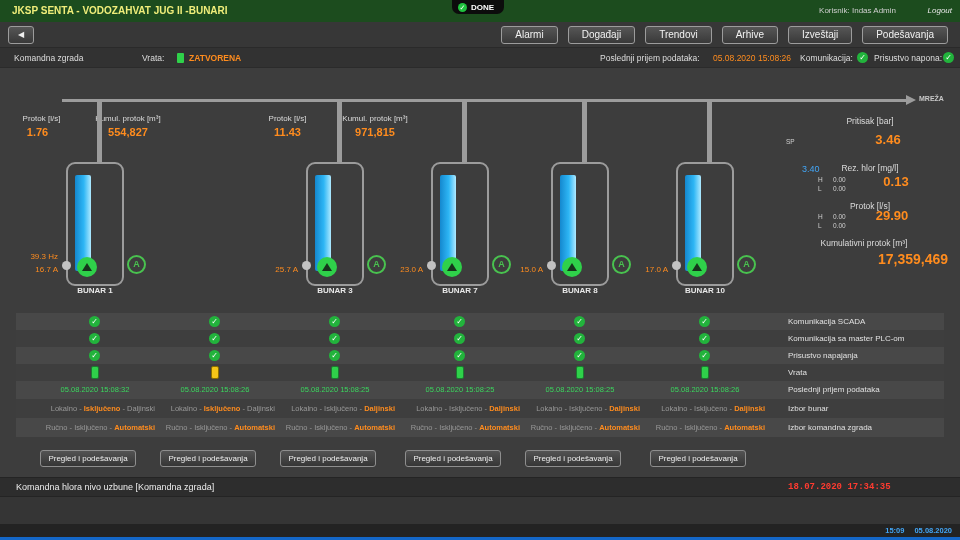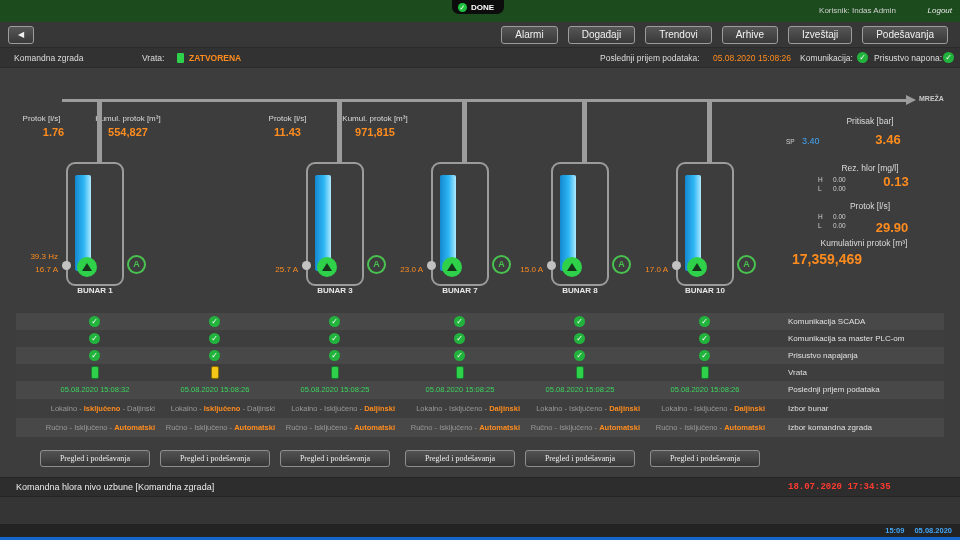--- a/index.html
+++ b/index.html
@@ -63,60 +63,61 @@
   .auto{position:absolute;left:92px;top:185px;width:15px;height:15px;border:2px solid #49c24f;border-radius:50%;
         color:#49c24f;font-size:9px;font-weight:bold;text-align:center;line-height:15px;}
   .auto.off{border-color:#cfcfcf;color:transparent;}
   .freq{position:absolute;left:-32px;top:182px;width:55px;text-align:right;font-size:8px;color:#ff8c1e;}
   .curr{position:absolute;left:-32px;top:195px;width:55px;text-align:right;font-size:8px;color:#ff8c1e;}
   .wname{position:absolute;left:20px;top:216px;width:80px;text-align:center;font-size:8px;font-weight:bold;color:#e8e8e8;}
 
   
   .rp-lab{font-size:8.5px;color:#dcdcdc;text-align:center;}
   .rp-big{font-size:13px;font-weight:bold;color:#ff8c1e;text-align:center;}
-  .rp-huge{font-size:14px;font-weight:bold;color:#ff8c1e;text-align:left;}
+  .rp-huge{font-size:14px;font-weight:bold;color:#ff8c1e;text-align:right;}
   .tiny{font-size:6.5px;color:#cfcfcf;}
-  .sp-val{font-size:9px;color:#42a5f5;}
+  .sp-val{font-size:9px;color:#42a5f5;margin-top:28px;}
 
   
   .trow{position:absolute;left:16px;right:16px;}
   .trow.odd{background:#484848;}
   .trow.even{background:#3e3e3e;}
   .chk{position:absolute;top:3px;width:11px;height:11px;border-radius:50%;background:#22b33c;color:#fff;
        font-size:8px;line-height:11px;text-align:center;}
   .door{position:absolute;top:2px;width:8px;height:13px;background:#2fd14a;border-radius:2px;border:1px solid #1c7a30;box-sizing:border-box;}
   .door.warn{background:#f5c518;border-color:#8a6d00;}
   .tstamp{position:absolute;top:0;width:120px;text-align:center;font-size:7.5px;color:#3bd65e;}
   .selcell{position:absolute;top:0;width:120px;text-align:right;font-size:7.5px;white-space:nowrap;}
   .dim{color:#989898;}
   .hl{color:#ff8c1e;font-weight:bold;}
   .rlabel{position:absolute;left:772px;top:0;font-size:8px;color:#e0e0e0;}
 
   
-  .pbtn{position:absolute;top:450px;width:110px;height:17px;line-height:16px;text-align:center;
+  .pbtn{position:absolute;top:450px;width:96px;height:17px;line-height:16px;text-align:center;
         background:linear-gradient(#535353,#363636);border:1px solid #8e8e8e;border-radius:3px;
-        color:#efefef;font-size:8px;cursor:pointer;box-sizing:border-box;font-family:Liberation Serif, serif;}
+        color:#efefef;font-size:8px;cursor:pointer;box-sizing:border-box;}
 
   
   .alarm{position:absolute;left:0;top:477px;width:100%;height:20px;background:#2d2d2d;
          border-top:1px solid #242424;border-bottom:1px solid #242424;box-sizing:border-box;}
   .alarm-msg{left:16px;top:0;line-height:19px;font-size:9px;color:#ececec;}
   .alarm-time{left:788px;top:0;line-height:19px;font-size:9px;font-weight:bold;color:#ff3b30;font-family:Liberation Mono, monospace;}
 
   .midstrip{position:absolute;left:0;top:497px;width:100%;height:27px;background:#353535;}
   .footer{position:absolute;left:0;top:524px;width:100%;height:13px;background:#232323;}
   .footer-right{position:absolute;right:8px;top:0;display:flex;gap:10px;line-height:13px;font-size:7.5px;color:#42a5f5;font-weight:bold;}
   .blueline{position:absolute;left:0;top:537px;width:100%;height:3px;background:#1467c8;}
 </style>
 </head>
 <body>
 
 <div id="screen">
 
   <div class="header">
+    <div class="t header-title">JKSP SENTA - VODOZAHVAT JUG II -BUNARI</div>
     <div class="t header-user">Korisnik: Indas Admin</div>
     <div class="t logout">Logout</div>
   </div>
 
   <div class="done-badge">
     <div class="done-check">✓</div>
     <div class="done-label">DONE</div>
   </div>
 
   <div class="nav">
@@ -142,21 +143,21 @@
     <div class="sb-check" style="left:857px">✓</div>
     <div class="t sb" style="left:874px">Prisustvo napona:</div>
     <div class="sb-check" style="left:943px">✓</div>
   </div>
 
   <div class="pipe-h"></div>
   <div class="pipe-arrow"></div>
   <div class="t net-label">MREŽA</div>
 
   <div class="t flab" style="left:4px;top:114px;width:75px">Protok [l/s]</div>
-  <div class="t fval" style="left:16px;top:126px;width:75px">1.76</div>
+  <div class="t fval" style="left:0;top:126px;width:75px">1.76</div>
   <div class="t flab" style="left:88px;top:114px;width:80px">Kumul. protok [m³]</div>
   <div class="t fval" style="left:88px;top:126px;width:80px">554,827</div>
 
   <div class="t flab" style="left:250px;top:114px;width:75px">Protok [l/s]</div>
   <div class="t fval" style="left:250px;top:126px;width:75px">11.43</div>
   <div class="t flab" style="left:335px;top:114px;width:80px">Kumul. protok [m³]</div>
   <div class="t fval" style="left:335px;top:126px;width:80px">971,815</div>
 
   <div class="well" style="left:35px">
     <div class="pipe-v"></div>
@@ -244,21 +245,21 @@
   <div class="t tiny" style="left:833px;top:176px">0.00</div>
   <div class="t tiny" style="left:818px;top:185px">L</div>
   <div class="t tiny" style="left:833px;top:185px">0.00</div>
   <div class="t rp-big" style="left:868px;top:174px;width:56px">0.13</div>
 
   <div class="t rp-lab" style="left:808px;top:201px;width:124px">Protok [l/s]</div>
   <div class="t tiny" style="left:818px;top:213px">H</div>
   <div class="t tiny" style="left:833px;top:213px">0.00</div>
   <div class="t tiny" style="left:818px;top:222px">L</div>
   <div class="t tiny" style="left:833px;top:222px">0.00</div>
-  <div class="t rp-big" style="left:862px;top:220px;width:60px">29.90</div>
+  <div class="t rp-big" style="left:862px;top:208px;width:60px">29.90</div>
 
   <div class="t rp-lab" style="left:792px;top:238px;width:144px">Kumulativni protok [m³]</div>
   <div class="t rp-huge" style="left:792px;top:251px;width:156px">17,359,469</div>
 
   <div class="trow odd" style="top:313px;height:17px;line-height:17px">
     <span class="chk" style="left:73px">✓</span>
     <span class="chk" style="left:193px">✓</span>
     <span class="chk" style="left:313px">✓</span>
     <span class="chk" style="left:438px">✓</span>
     <span class="chk" style="left:558px">✓</span>

